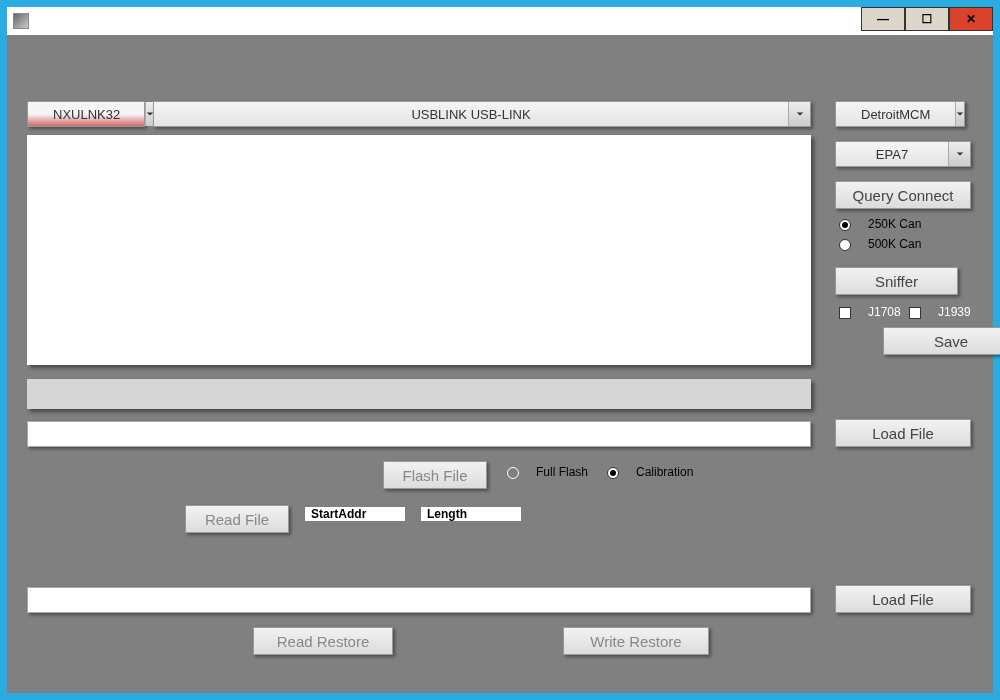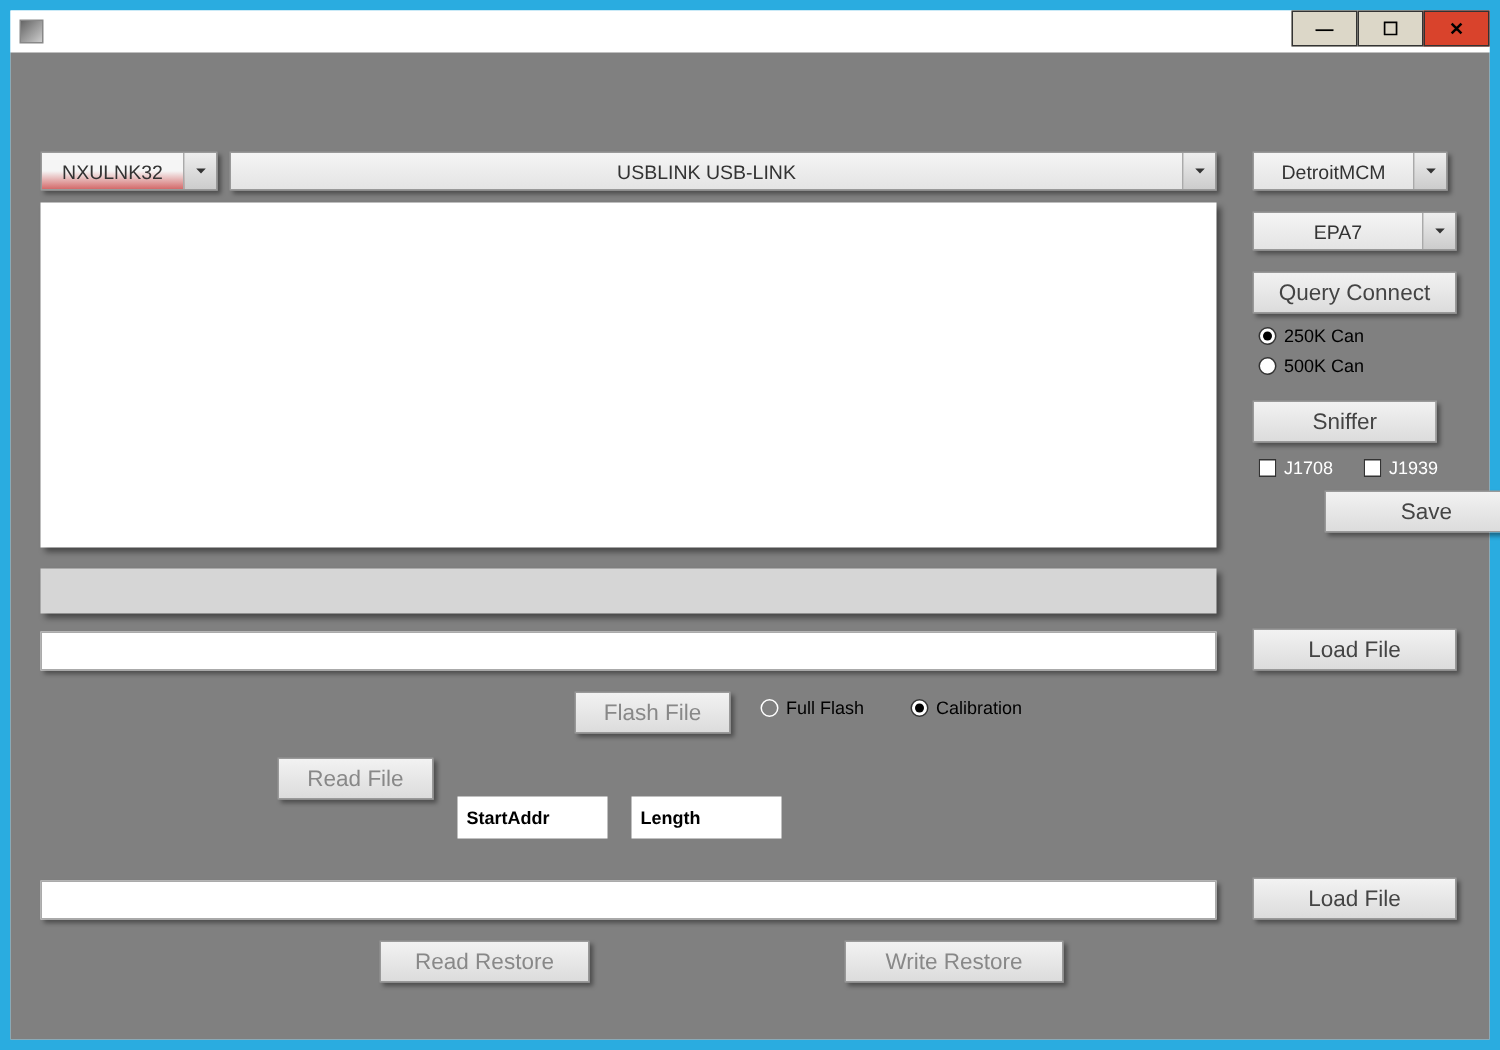--- a/index.html
+++ b/index.html
@@ -61,21 +61,21 @@
     border: 1px solid #999;
     box-shadow: 2px 2px 3px rgba(0,0,0,0.4);
     align-items: center;
   }
   .dropdown.red {
     background: linear-gradient(#f5f5f5 0%, #f5f5f5 50%, #d46a6a 100%);
   }
   .dropdown .label {
     flex: 1;
     text-align: center;
-    padding: 0 13px;
+    padding: 0 25px;
     color: #333;
     font-size: 13px;
     white-space: nowrap;
   }
   .dropdown .arrow {
     width: 22px;
     height: 100%;
     border-left: 1px solid #aaa;
     display: flex;
     align-items: center;
@@ -105,24 +105,24 @@
   .bigwhite {
     background: #fff;
     box-shadow: 3px 3px 4px rgba(0,0,0,0.45);
   }
   .graybox {
     background: #d6d6d6;
     box-shadow: 3px 3px 4px rgba(0,0,0,0.45);
   }
   .radio, .check {
     display: inline-flex;
-    align-items: center;
+    align-items: flex-end;
     color: #000;
     font-size: 12px;
-    gap: 5px;
+    gap: 17px;
   }
   .radio .dot {
     width: 12px; height: 12px;
     border-radius: 50%;
     border: 1px solid #333;
     background: #fff;
     display: inline-flex;
     align-items: center; justify-content: center;
   }
   .radio.selected .dot::after {
@@ -132,27 +132,26 @@
     border-radius: 50%;
   }
   .check .box {
     width: 12px; height: 12px;
     border: 1px solid #333;
     background: #fff;
   }
   .white-radio .dot { border-color:#fff; background:transparent; }
   .field {
     background:#fff;
-    height:28px;
+    height:14px;
     padding:2px 6px;
     font-weight:bold;
     font-size:12px;
     display:inline-flex;
     align-items:center;
-    margin-top:24px;
   }
 </style>
 </head>
 <body>
 
 <div class="window">
   <div class="titlebar">
     <div class="title-icon"></div>
     <div class="win-controls">
       <div class="win-btn">

